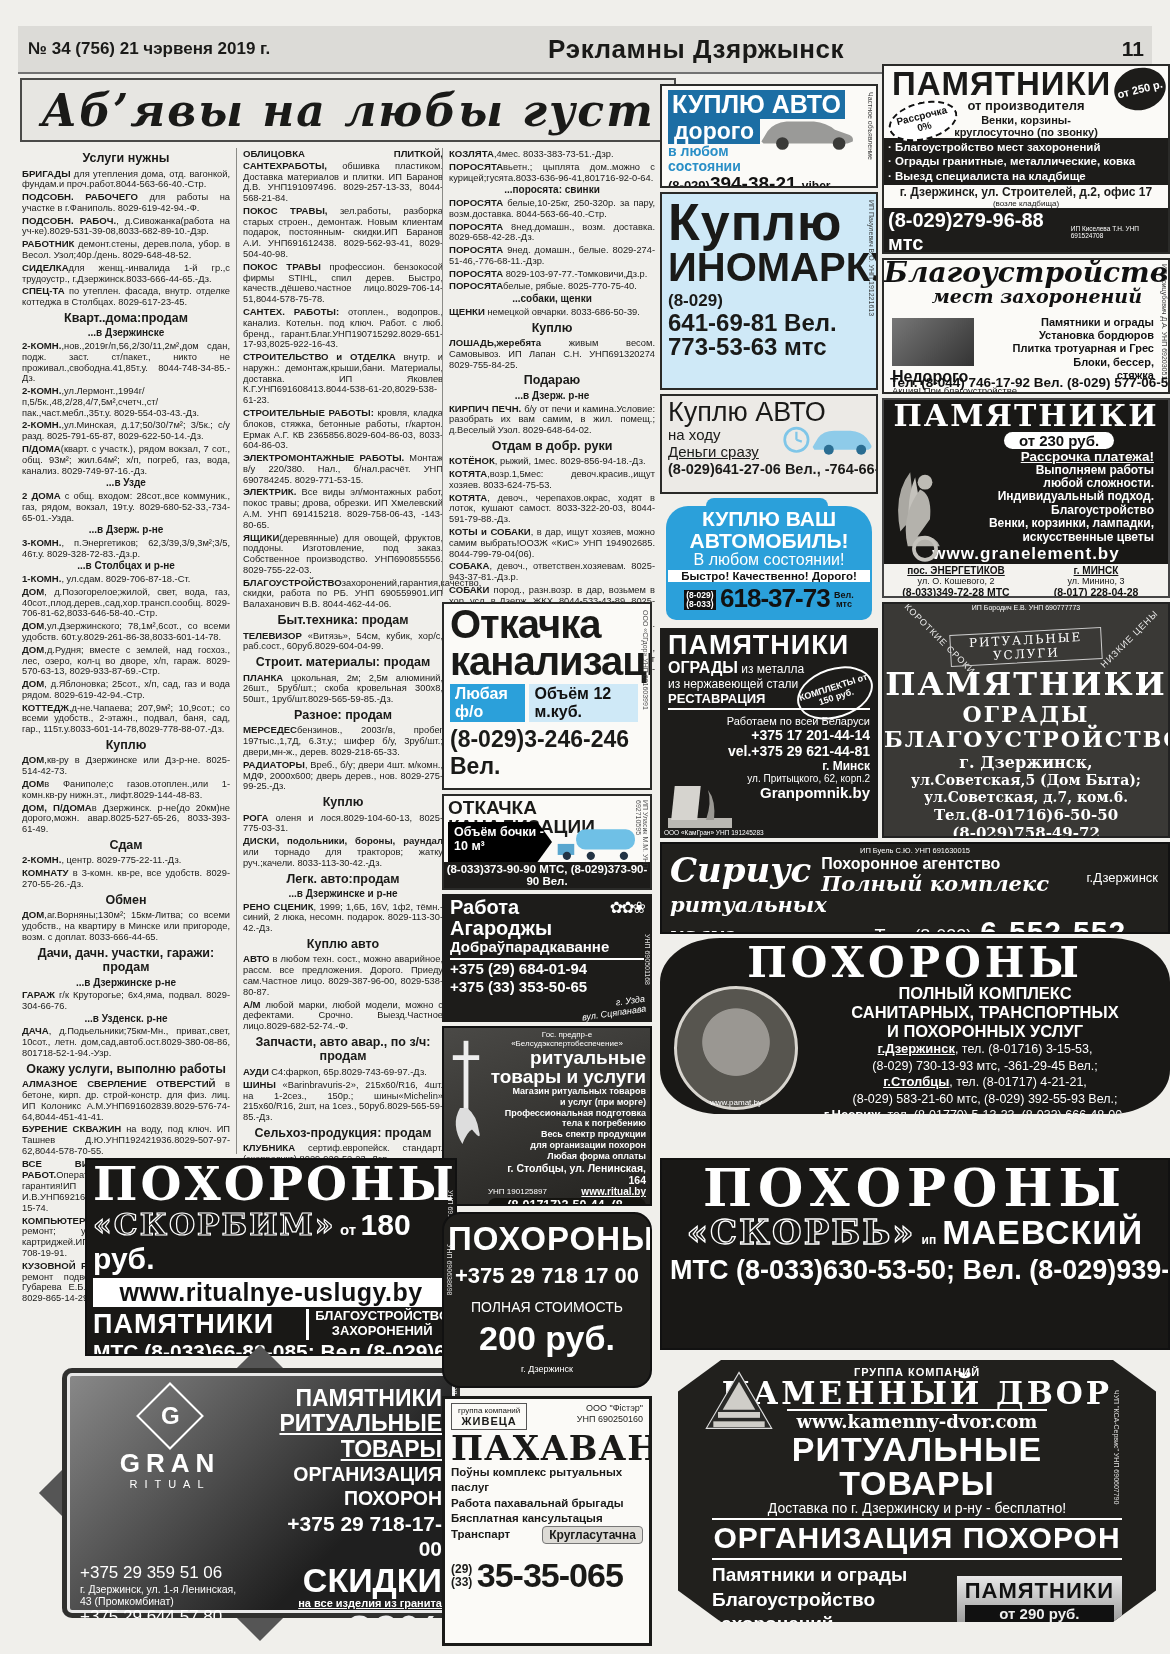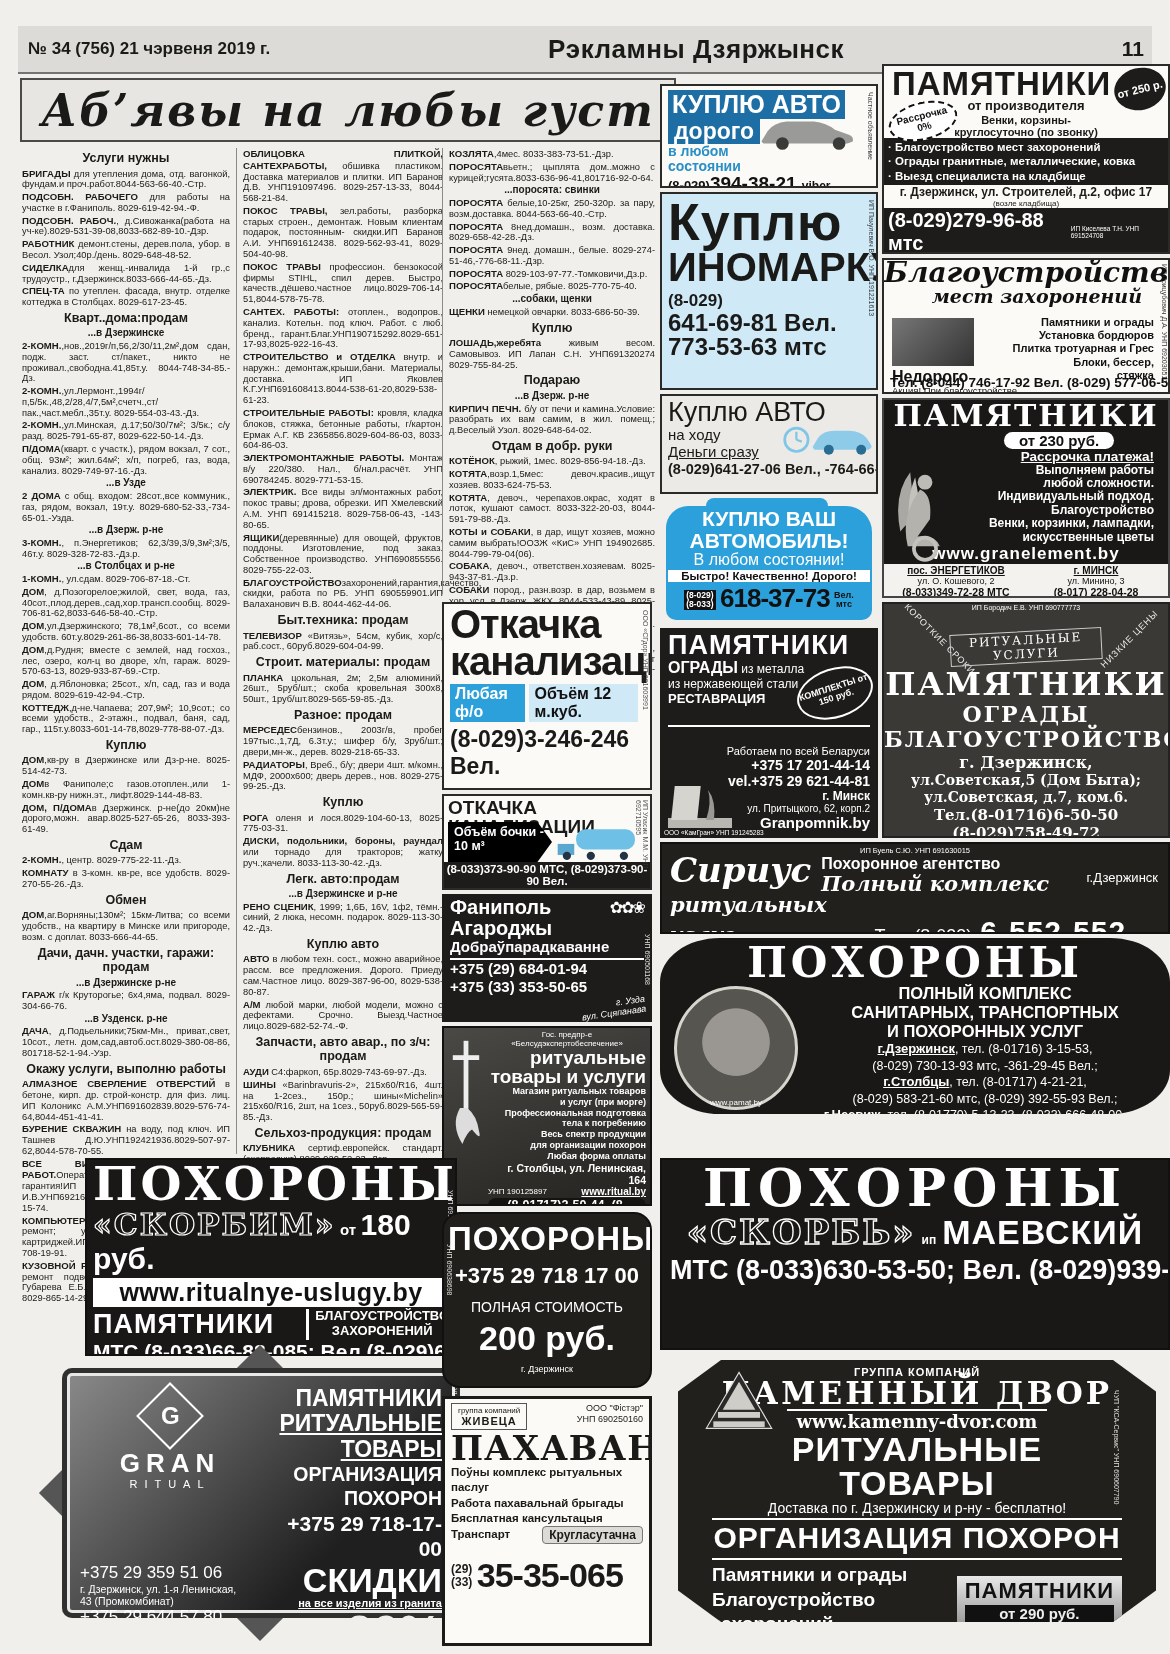--- a/index.html
+++ b/index.html
@@ -95,21 +95,21 @@
   
   .gp{background:#1d1c1a;color:#fff;padding:4px 8px;}
   .gp .t{font-weight:bold;font-size:27px;letter-spacing:1px;line-height:1;}
   .gp .l2{font-weight:bold;font-size:16px;line-height:1.1;}
   .gp .l2 small{font-weight:normal;font-size:12px;}
   .gp .l3{font-size:12px;}
   .gp .rest{font-weight:bold;font-size:13px;}
   .gp .oval{position:absolute;right:4px;top:40px;width:74px;height:46px;border:2px solid #fff;border-radius:50%;
             transform:rotate(-18deg);display:flex;align-items:center;justify-content:center;text-align:center;
             font-weight:bold;font-size:9px;line-height:1.1;}
-  .gp .wb{border-top:2px solid #fff;margin-top:19px;padding-top:18px;font-size:11px;text-align:right;}
+  .gp .wb{border-top:2px solid #fff;margin-top:2px;padding-top:5px;font-size:11px;text-align:right;}
   .gp .ph1{font-size:14px;text-align:right;font-weight:bold;}
   .gp .city{font-weight:bold;font-size:12px;text-align:right;}
   .gp .site{font-weight:bold;font-size:15px;text-align:right;}
   .gp svg{position:absolute;left:2px;bottom:4px;width:80px;}
   .gp .org{position:absolute;left:4px;bottom:2px;font-size:6.5px;line-height:1.1;}
   
   .sov{background:#3a3936;color:#fff;border:2px solid #222;}
   .sov .unp{font-size:7px;text-align:center;}
   .sov .diag{position:absolute;font-size:9px;letter-spacing:1px;opacity:.9;}
   .sov .rib{margin:20px auto 0;width:150px;border:1px solid #ccc;text-align:center;font-size:12px;
@@ -559,21 +559,21 @@
         <circle cx="14" cy="39" r="4.5" fill="#234"></circle>
         <circle cx="40" cy="39" r="4.5" fill="#234"></circle>
         <circle cx="76" cy="39" r="4.5" fill="#234"></circle>
       </svg>
     <div class="ph">(8-033)373-90-90 МТС, (8-029)373-90-90 Вел.</div>
     <div class="vert" style="right:1px;top:4px;color:#333;">ИП Уласик М.М. УНП 692710595</div>
   </div>
 
   <div class="ad pom" style="left:442px;top:894px;width:210px;height:128px;">
     <div class="ro">✿✿❀</div>
-    <div class="l">Фаниполь</div>
+    <div class="l">Работа</div>
     <div class="l">Агароджы</div>
     <div class="l3">Добраўпарадкаванне</div>
     <div class="ph">+375 (29) 684-01-94</div>
     <div class="ph">+375 (33) 353-50-65</div>
     <div class="uz"><span>г. Узда</span><br><span>вул. Сцяпанава</span></div>
     <div class="vert" style="right:1px;top:40px;">УНП 690501168</div>
   </div>
 
   <div class="ad rt" style="left:442px;top:1026px;width:210px;height:180px;">
     <div class="top">Гос. предпр-е «Белсудэкспертобеспечение»</div>

